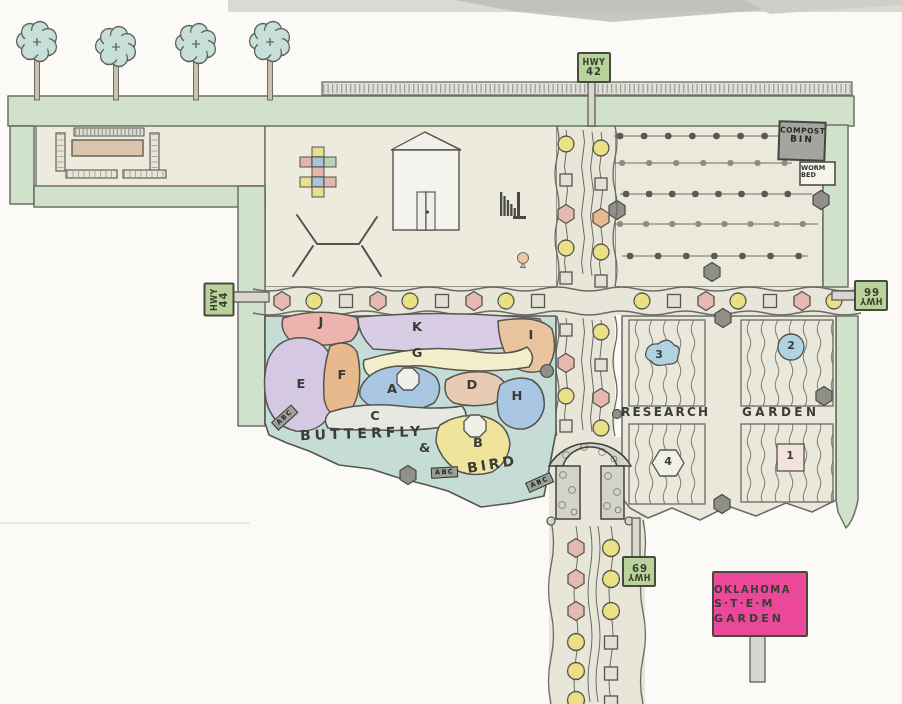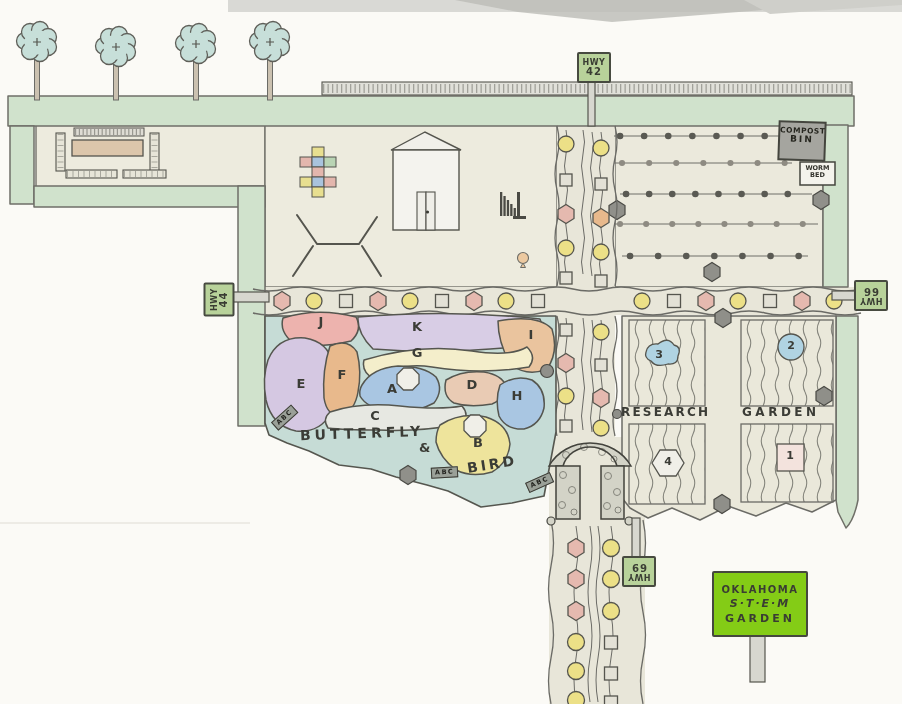--- a/index.html
+++ b/index.html
@@ -14,26 +14,26 @@
   .hwy{position:absolute;width:30px;height:27px;background:#b8d29a;border:2px solid #474a40;
        border-radius:2px;display:flex;flex-direction:column;align-items:center;justify-content:center;
        font-weight:700;color:#3a3d33;line-height:1;}
   .hwy .l1{font-size:8px;letter-spacing:.5px;}
   .hwy .l2{font-size:10px;letter-spacing:1px;}
   .rotW{transform:rotate(-90deg);transform-origin:center;}
   .rot180{transform:rotate(180deg);transform-origin:center;}
   .compostTxt{left:780px;top:127px;width:44px;text-align:center;font-weight:700;font-size:7.5px;
               color:#26261f;transform:rotate(2deg);letter-spacing:.5px;}
   .compostTxt .big{font-size:9px;letter-spacing:2px;}
-  .wormTxt{left:801px;top:165px;width:33px;text-align:center;font-weight:700;font-size:6.5px;color:#33332c;}
-  .stemSign{position:absolute;left:712px;top:571px;width:92px;height:62px;background:#84cc16;
+  .wormTxt{left:801px;top:165px;width:33px;text-align:left;font-weight:700;font-size:6.5px;color:#33332c;}
+  .stemSign{position:absolute;left:712px;top:571px;width:92px;height:62px;background:#ec4899;
             border:2px solid #45483e;border-radius:2px;display:flex;flex-direction:column;
-            align-items:center;justify-content:center;gap:2px;color:#3a3d33;font-weight:700;}
+            justify-content:center;gap:2px;color:#3a3d33;font-weight:700;}
   .stemSign .s1{font-size:10px;letter-spacing:1.5px;}
-  .stemSign .s2{font-size:11px;letter-spacing:2px;font-style:italic;}
+  .stemSign .s2{font-size:11px;letter-spacing:2px;}
   .stemSign .s3{font-size:11px;letter-spacing:3px;}
   .abc{position:absolute;background:#9aa098;border:1.5px solid #3a3a34;color:#1f1f1b;
        font-weight:700;font-size:6.5px;letter-spacing:1.5px;padding:1px 3px;line-height:1;}
 </style>
 </head>
 <body>
 
 <div class="stage">
 
 <svg class="art" width="902" height="704" viewBox="0 0 902 704">

